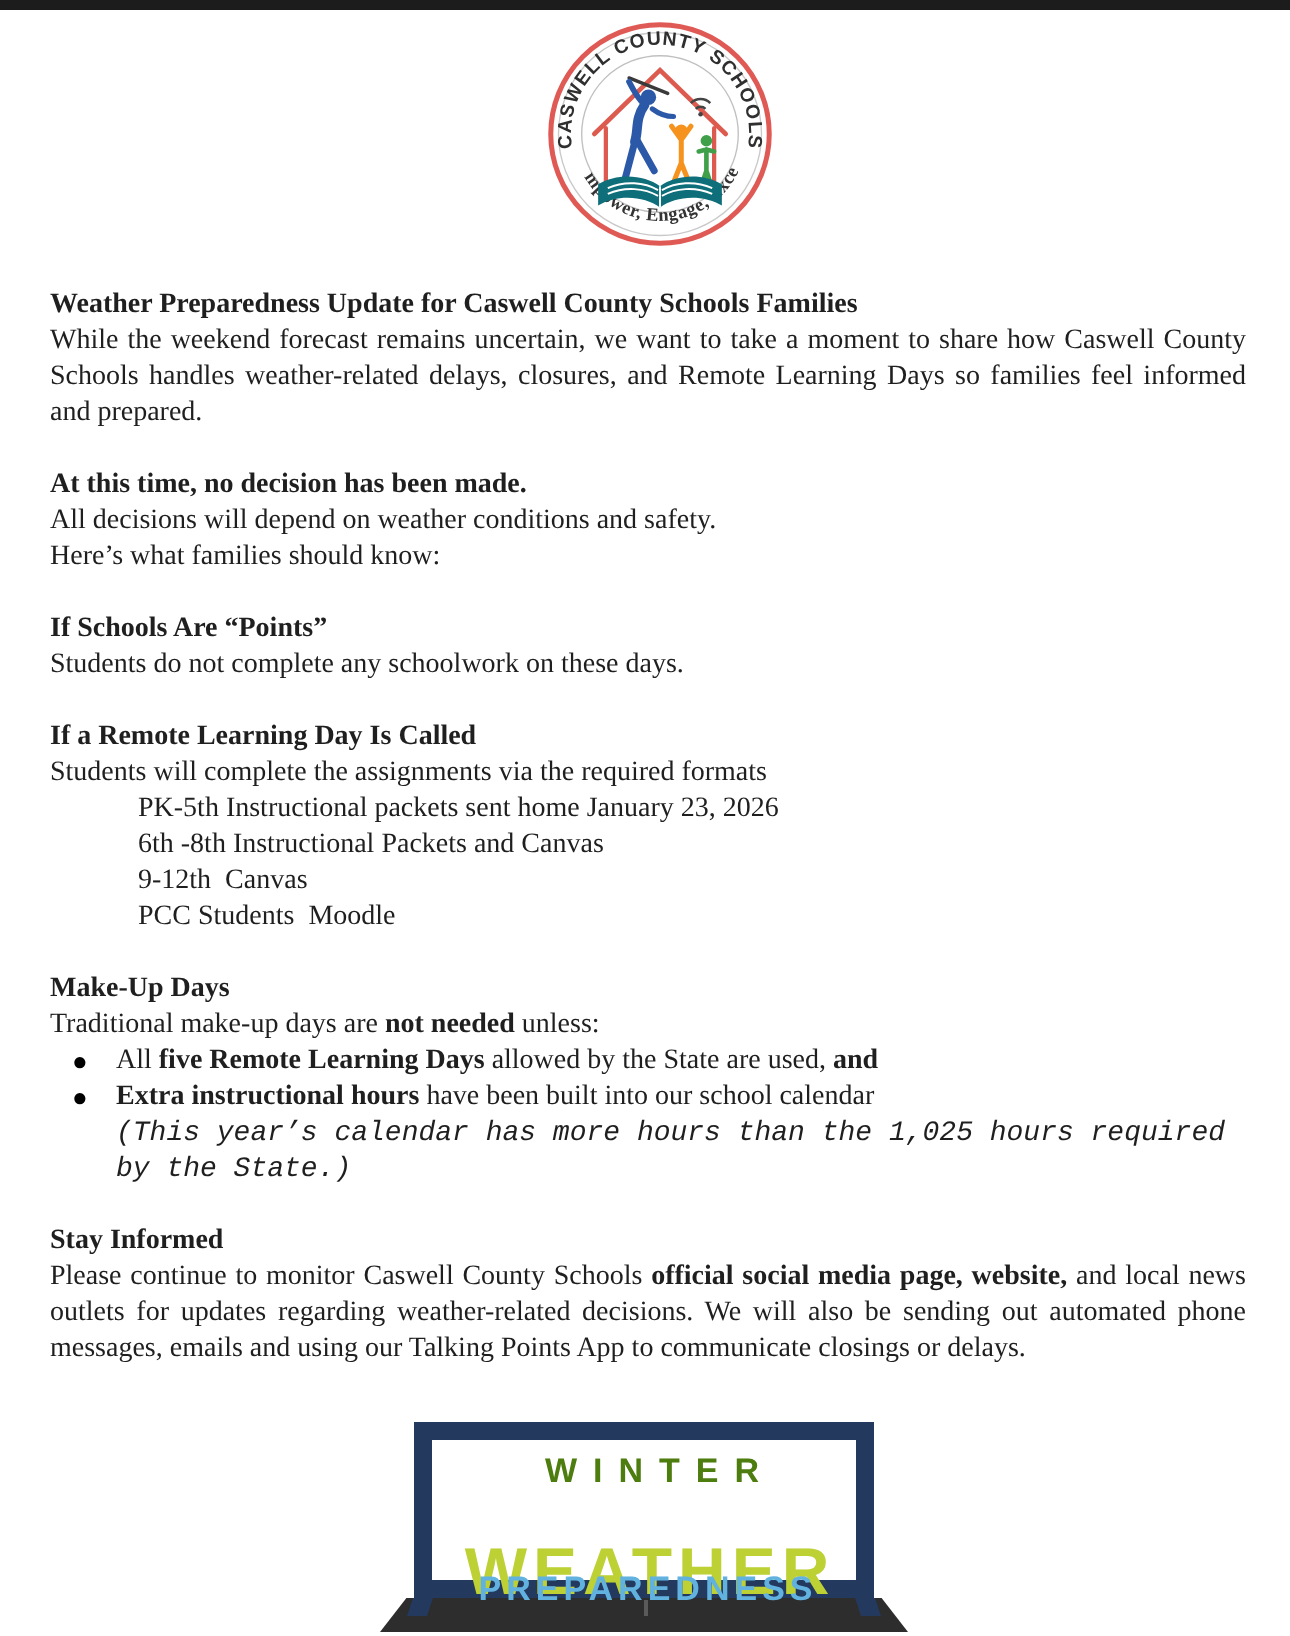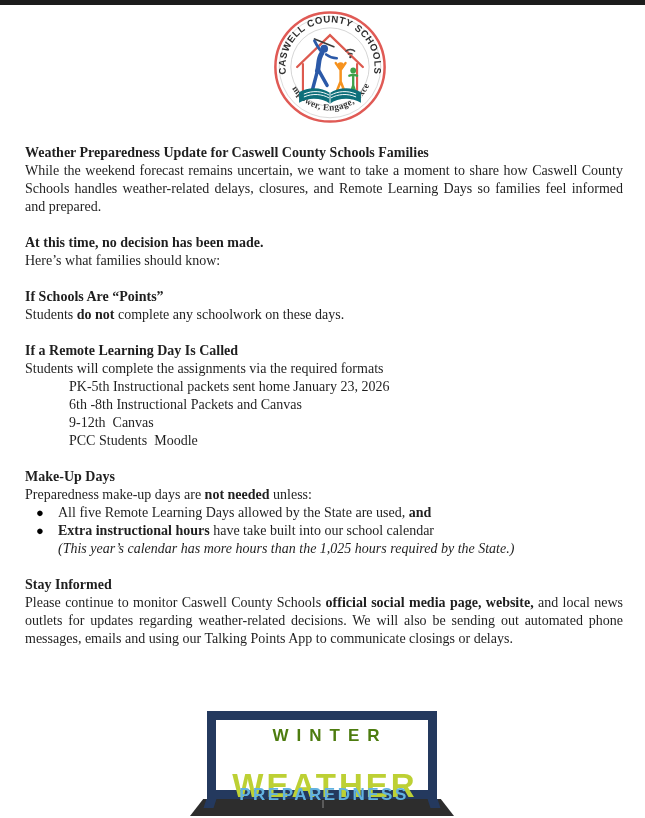--- a/index.html
+++ b/index.html
@@ -116,37 +116,38 @@
       <path d="M 33,88 C 42,84 52,85 59,89 M 33,91 C 42,87 52,88 59,92 M 87,88 C 78,84 68,85 61,89 M 87,91 C 78,87 68,88 61,92" stroke="#ffffff" stroke-width="1" fill="none"></path>
       <path d="M 60,87 L 60,98" stroke="#ffffff" stroke-width="1"></path>
     </g>
   </svg>
 
   <div class="letter">
       <div class="blk heading"><span class="txt"><span style="font-weight: bold;">Weather Preparedness Update for Caswell County Schools Families</span></span></div>
       <div class="blk para-justify"><span class="txt"><span>While the weekend forecast remains uncertain, we want to take a moment to share how Caswell County Schools handles weather-related delays, closures, and Remote Learning Days so families feel informed and prepared.</span></span></div>
       <div class="blk spacer"></div>
       <div class="blk line"><span class="txt"><span style="font-weight: bold;">At this time, no decision has been made.</span></span></div>
+      <div class="blk line"><span class="txt"><span>All decisions will depend on weather conditions and safety.</span></span></div>
       <div class="blk line"><span class="txt"><span>Here’s what families should know:</span></span></div>
       <div class="blk spacer"></div>
       <div class="blk line"><span class="txt"><span style="font-weight: bold;">If Schools Are “Points”</span></span></div>
-      <div class="blk line"><span class="txt"><span>Students </span><span style="font-weight: bold; text-align: center;">do not</span><span> complete any schoolwork on these days.</span></span></div>
+      <div class="blk line"><span class="txt"><span>Students </span><span style="font-weight: normal; text-align: center;">do not</span><span> complete any schoolwork on these days.</span></span></div>
       <div class="blk spacer"></div>
       <div class="blk line"><span class="txt"><span style="font-weight: bold;">If a Remote Learning Day Is Called</span></span></div>
       <div class="blk line"><span class="txt"><span>Students will complete the assignments via the required formats</span></span></div>
       <div class="blk indent"><span class="txt"><span>PK-5th Instructional packets sent home January 23, 2026</span></span></div>
       <div class="blk indent"><span class="txt"><span>6th -8th Instructional Packets and Canvas</span></span></div>
       <div class="blk indent"><span class="txt"><span>9-12th  Canvas</span></span></div>
       <div class="blk indent"><span class="txt"><span>PCC Students  Moodle</span></span></div>
       <div class="blk spacer"></div>
       <div class="blk line"><span class="txt"><span style="font-weight: bold;">Make-Up Days</span></span></div>
-      <div class="blk line"><span class="txt"><span>Preparedness make-up days are </span><span style="font-weight: bold;">not needed</span><span> unless:</span></span></div>
-      <div class="blk bullet"><span class="bullet-glyph">●</span><span class="txt"><span>All </span><span style="font-weight: normal;">five Remote Learning Days</span><span> allowed by the State are used, </span><span style="font-weight: bold;">and</span></span></div>
-      <div class="blk bullet"><span class="bullet-glyph">●</span><span class="txt"><span style="font-weight: bold;">Extra instructional hours</span><span> have take built into our school calendar</span></span></div>
-      <div class="blk indent-italic"><span class="txt"><span style="font-style: italic;">(This year’s calendar has more hours than the 1,025 hours required by the State.)</span></span></div>
+      <div class="blk line"><span class="txt"><span>Traditional make-up days are </span><span style="font-weight: bold;">not needed</span><span> unless:</span></span></div>
+      <div class="blk bullet"><span class="bullet-glyph">●</span><span class="txt"><span>All </span><span style="font-weight: bold;">five Remote Learning Days</span><span> allowed by the State are used, </span><span style="font-weight: bold;">and</span></span></div>
+      <div class="blk bullet"><span class="bullet-glyph">●</span><span class="txt"><span style="font-weight: bold;">Extra instructional hours</span><span> have been built into our school calendar</span></span></div>
+      <div class="blk indent-italic"><span class="txt"><span style="font-style: italic; font-family: Liberation Mono, monospace;">(This year’s calendar has more hours than the 1,025 hours required by the State.)</span></span></div>
       <div class="blk spacer"></div>
       <div class="blk line"><span class="txt"><span style="font-weight: bold;">Stay Informed</span></span></div>
       <div class="blk para-justify"><span class="txt"><span>Please continue to monitor Caswell County Schools </span><span style="font-weight: bold;">official social media page, website,</span><span> and local news outlets for updates regarding weather-related decisions. We will also be sending out automated phone messages, emails and using our Talking Points App to communicate closings or delays.</span></span></div>
       <div class="blk spacer"></div>
     </div>
 
   <div class="banner">
     <div class="laptop-frame"></div>
     <div class="banner-line banner-winter">WINTER</div>
     <div class="banner-line banner-weather">WEATHER</div>

